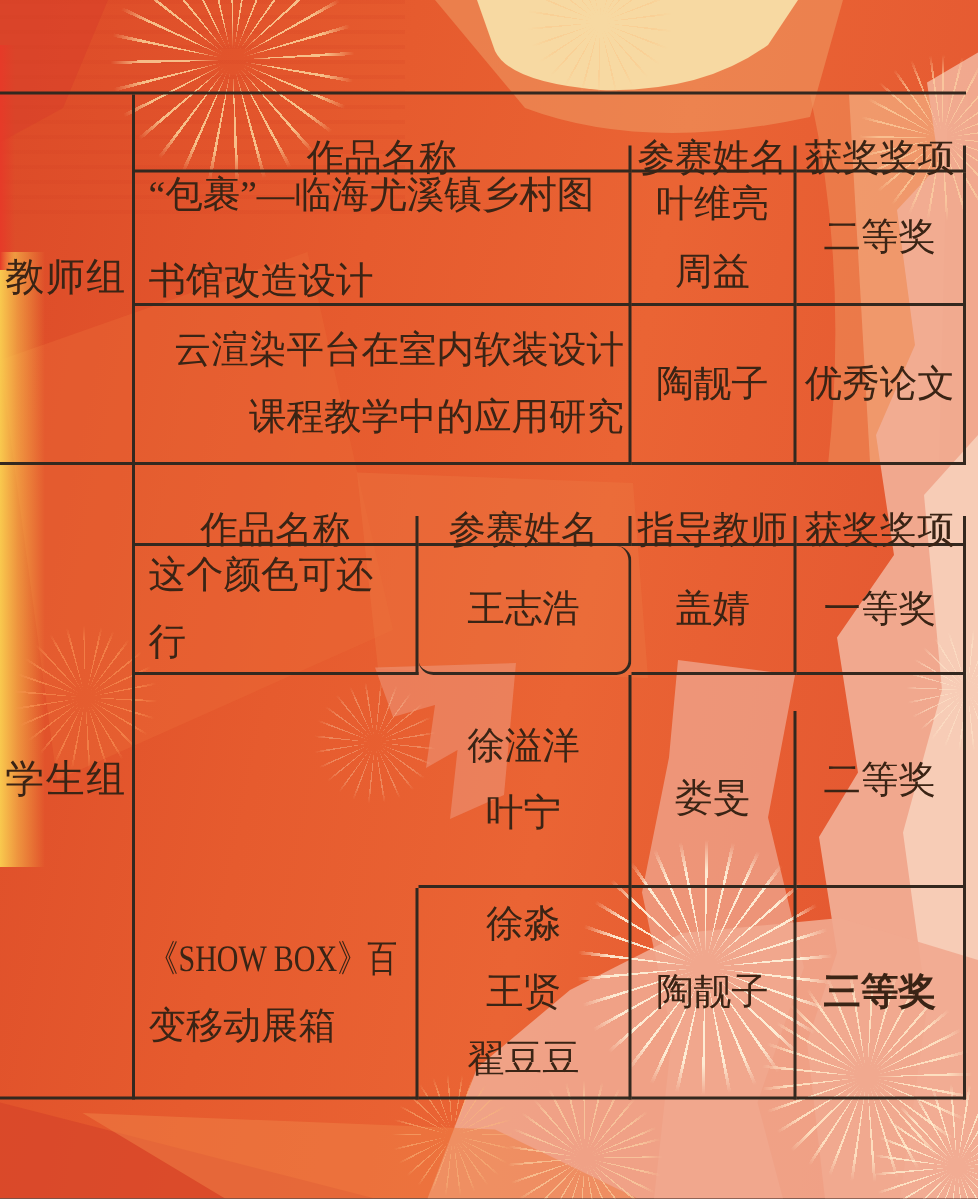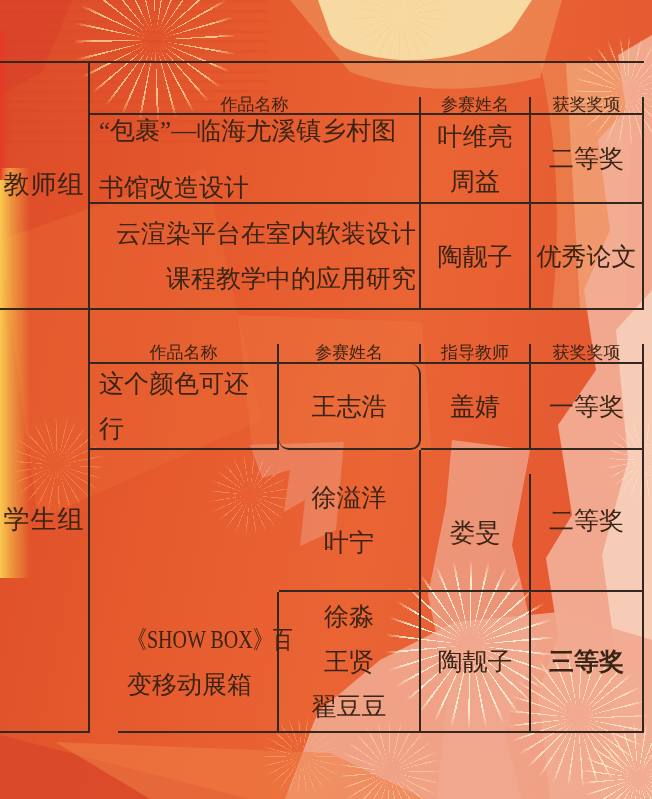--- a/index.html
+++ b/index.html
@@ -41,21 +41,21 @@
   }
   .cell{
     box-sizing:border-box;border-right:2px solid var(--line);border-bottom:2px solid var(--line);
     display:flex;flex-direction:column;justify-content:center;align-items:center;
     text-align:center;line-height:1.8;padding:2px 2px;
   }
   .cell .line{display:block;white-space:nowrap;}
   .work{align-items:flex-start;text-align:left;padding-left:9px;padding-right:3px;}
   .group-cell{font-size:26px;letter-spacing:1px;text-align:right;}
   .squeeze{transform:scaleX(.8);transform-origin:left center;}
-  .th{font-size:17px;margin-top:34px;}
+  .th{font-size:25px;margin-top:34px;}
 </style>
 </head>
 <body>
 
 <div class="stage">
 
   <div class="bg">
     <svg viewBox="0 0 652 799">
 
       <polygon points="0,0 72,0 42,72 0,95" fill="#D8402A" opacity="0.65"></polygon>
@@ -169,21 +169,21 @@
       <span class="line">徐溢洋</span>
       <span class="line">叶宁</span>
     </div>
     <div class="cell" style="grid-area:6/4/7/5;margin-top:24px;">
       <span class="line">娄旻</span>
     </div>
     <div class="cell" style="grid-area:6/5/7/6;">
       <span class="line">二等奖</span>
     </div>
 
-    <div class="cell work" style="grid-area:7/2/8/3;margin-left:28px;">
+    <div class="cell work" style="grid-area:7/2/8/3;">
       <span class="line squeeze">《SHOW BOX》百</span>
       <span class="line">变移动展箱</span>
     </div>
     <div class="cell" style="grid-area:7/3/8/4;text-align:right;">
       <span class="line">徐淼</span>
       <span class="line">王贤</span>
       <span class="line">翟豆豆</span>
     </div>
     <div class="cell" style="grid-area:7/4/8/5;">
       <span class="line">陶靓子</span>

